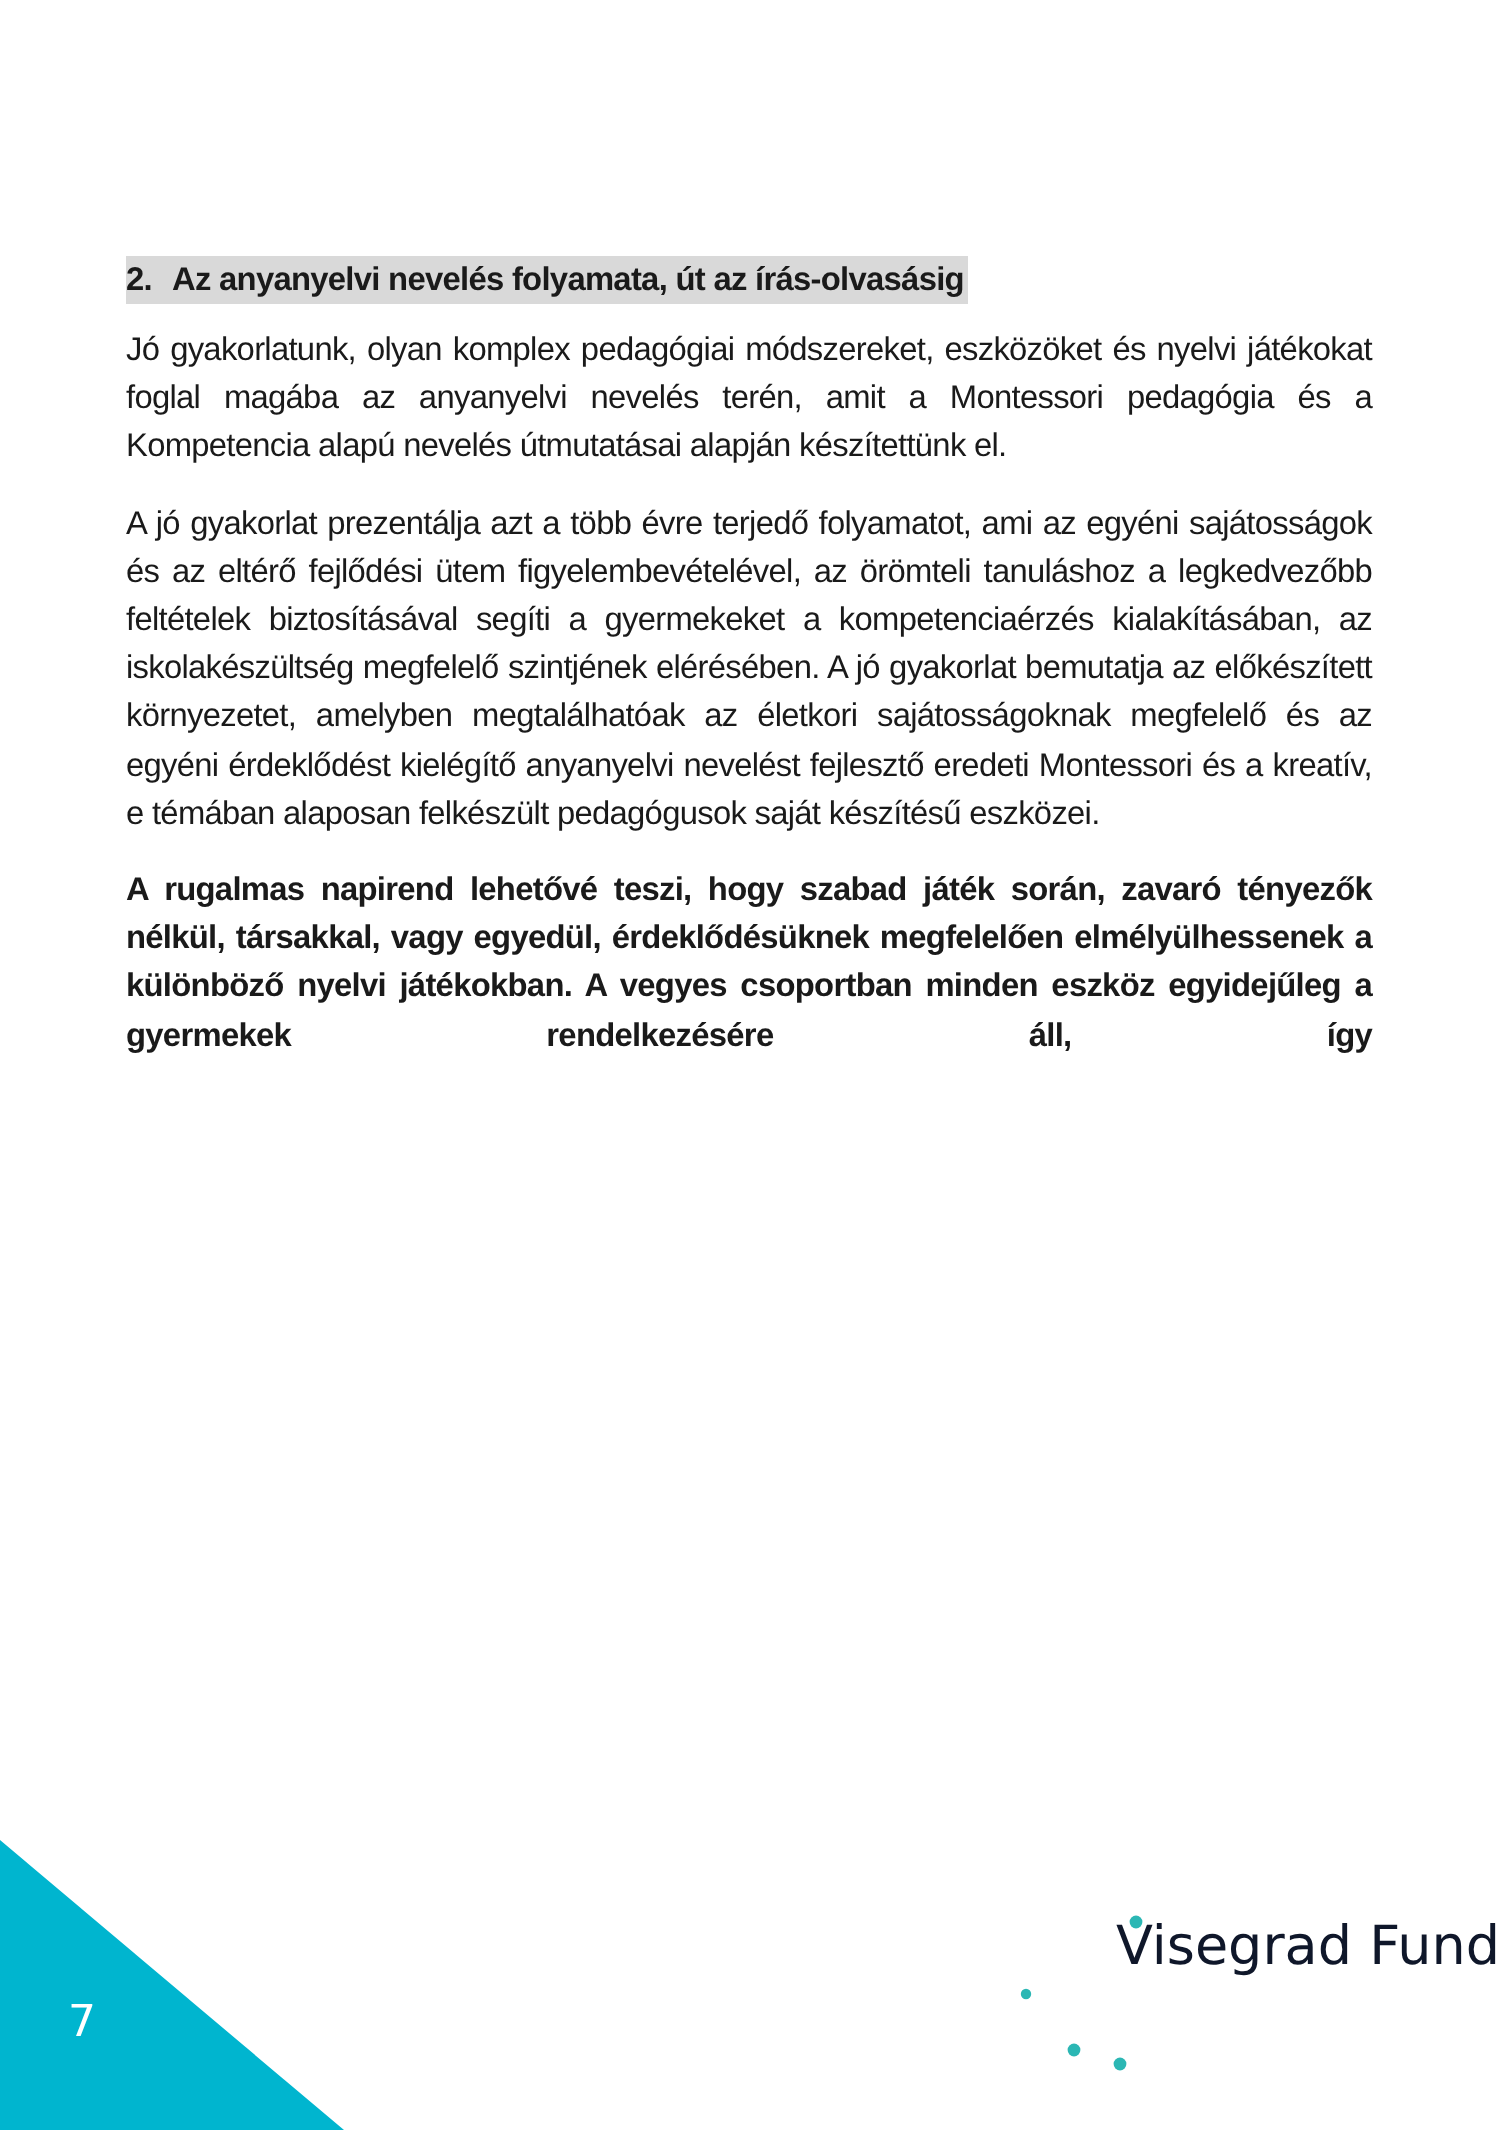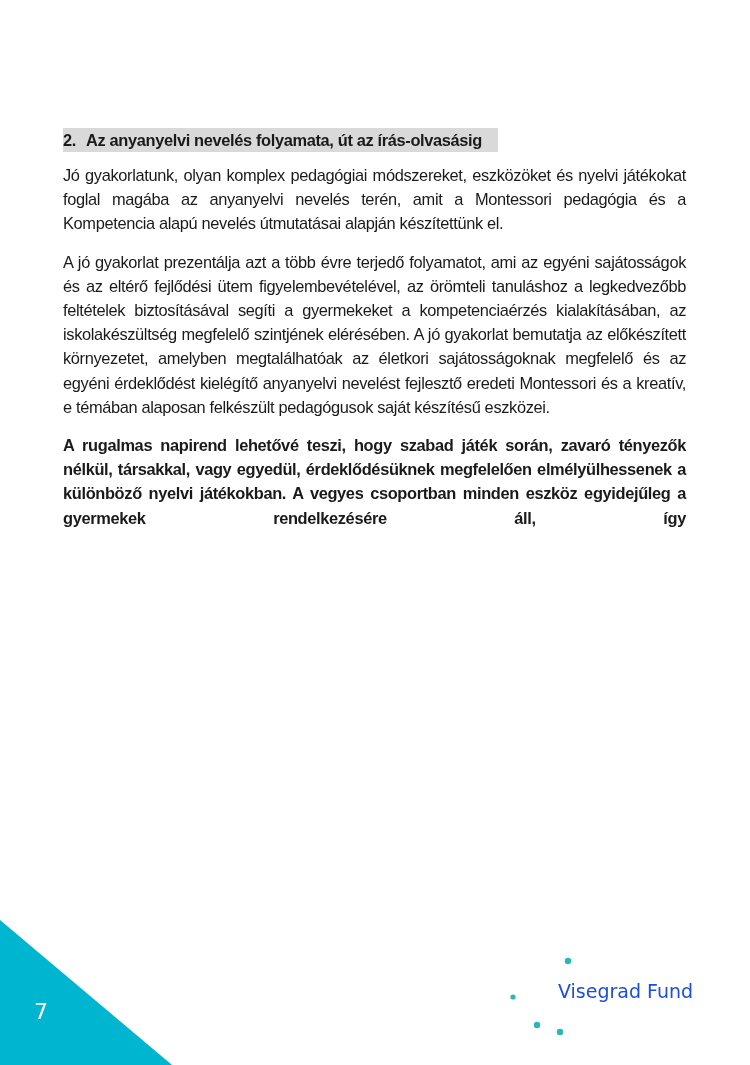--- a/index.html
+++ b/index.html
@@ -12,34 +12,34 @@
     }
     .para {
       margin: 0 0 14px 0;
       font-size: 16.4px; line-height: 24.2px; text-align: justify;
       letter-spacing: -0.35px; word-spacing: 0px;
     }
     .para.last { text-align-last: justify; font-weight: bold; }
     .heading-wrap { margin: 4px 0 11px 0; height: 24px; }
     .heading {
       display: inline-block; background: #d9d9d9; font-weight: bold;
-      font-size: 16.4px; line-height: 24px; padding: 0 16px 0 0; letter-spacing: -0.35px;
+      font-size: 16.4px; line-height: 24px; padding: 0 2px 0 0; letter-spacing: -0.35px;
     }
     .heading .num { margin-right: 10px; }
     .corner {
       position: absolute; left: 0; top: 0; width: 750px; height: 1065px; pointer-events: none;
     }
     .page-number {
       position: absolute; left: 34px; top: 999px; color: #ffffff;
       font-size: 22px; font-family: "DejaVu Sans", sans-serif;
     }
     .logo { position: absolute; left: 500px; top: 950px; width: 230px; height: 100px; }
     .logo-text {
-      position: absolute; left: 558px; top: 980px; color: #1d4ed8;
-      font-size: 19px; font-family: "DejaVu Sans", sans-serif; letter-spacing: 0px;
+      position: absolute; left: 558px; top: 958px; color: #0f172a;
+      font-size: 27px; font-family: "DejaVu Sans", sans-serif; letter-spacing: 0px;
     }
   </style>
 </head>
 <body>
 
 <div class="content">
 
   <div class="heading-wrap">
     <span class="heading"><span class="num">2.</span><span>Az anyanyelvi nevelés folyamata, út az írás-olvasásig</span></span>
   </div>

